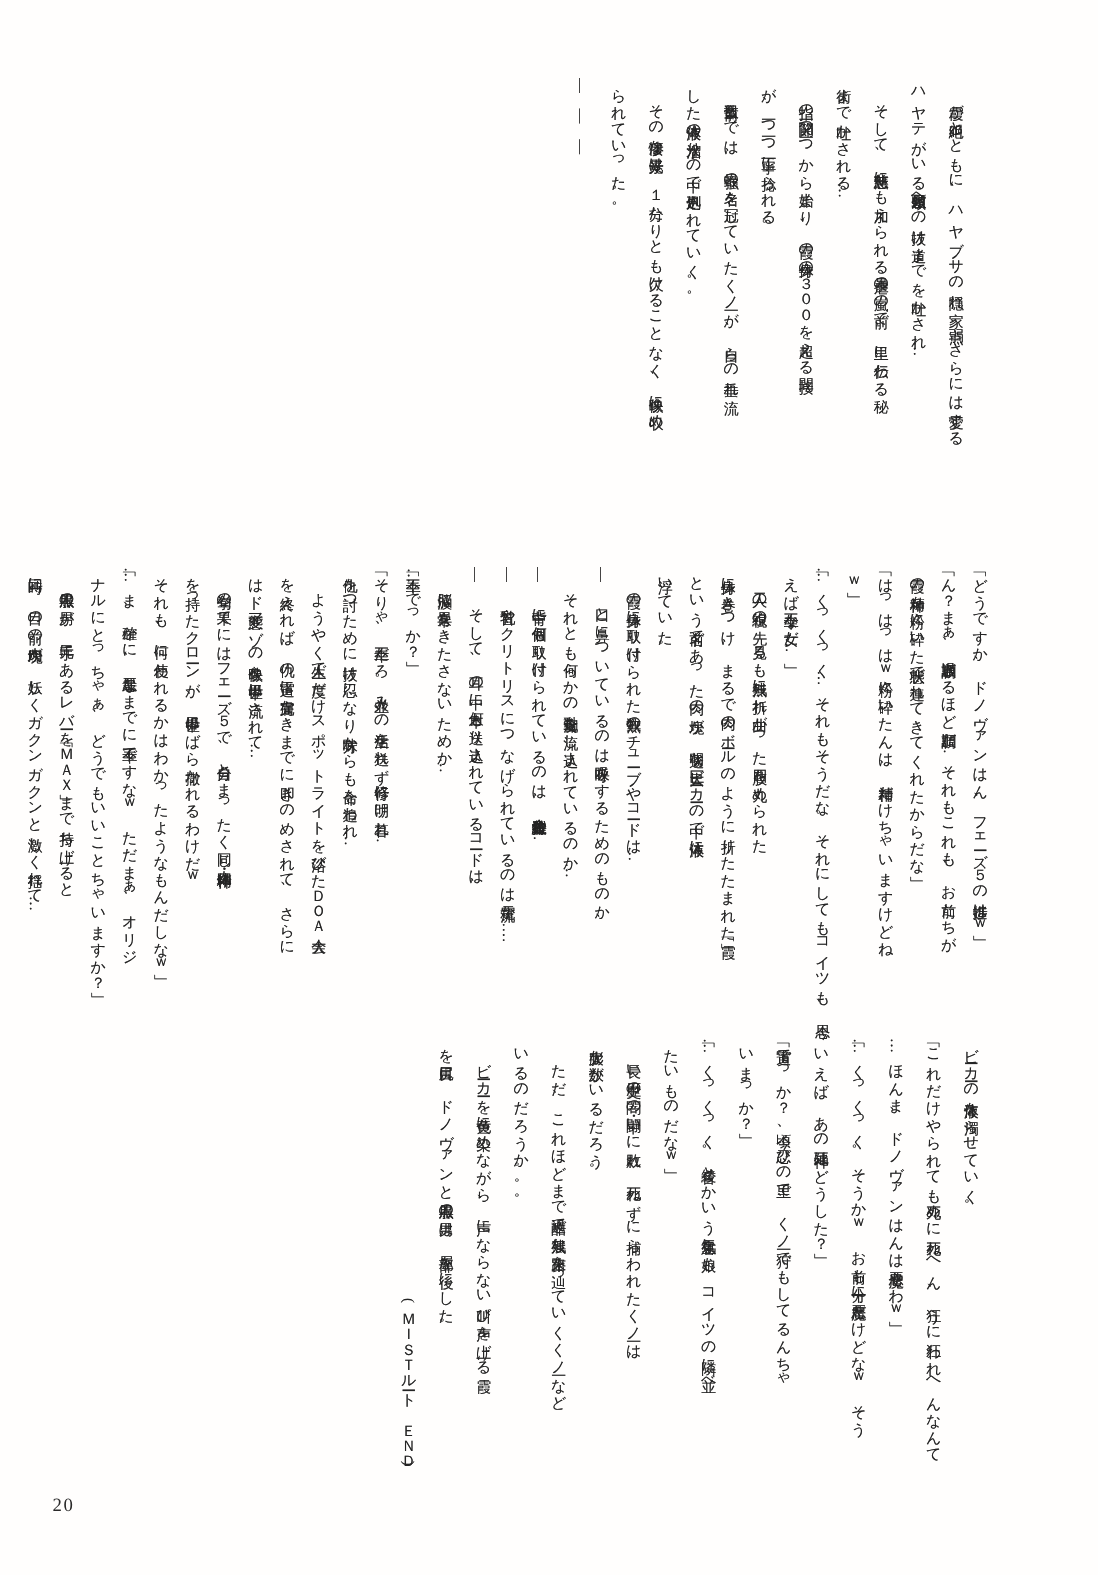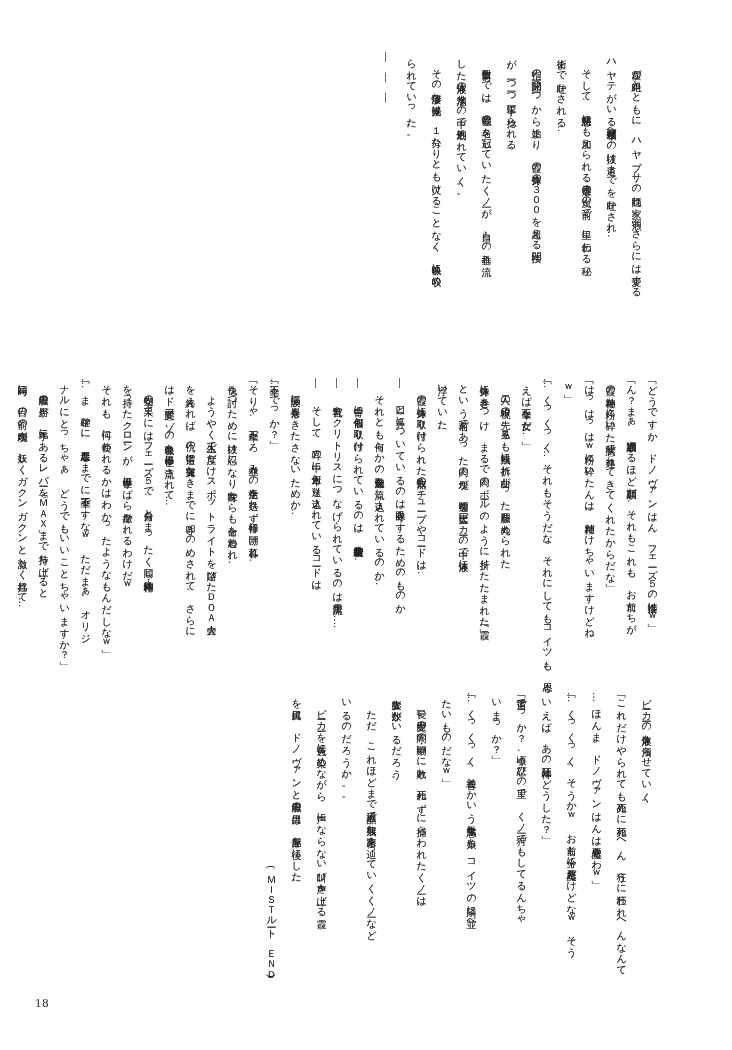--- a/index.html
+++ b/index.html
@@ -45,14 +45,14 @@
 </head>
 <body>
 
 <div class="page">
   <div class="band" id="band-top"><p>　霞が絶叫とともに、ハヤブサの隠れ家、弱点、さらには愛する</p><p>ハヤテがいる頭領屋敷への抜け道までを吐かされ…</p><p>　そして、無慈悲にも加えられる暴虐の嵐の前で、里に伝わる秘</p><p>術まで吐かされる…</p><p>　指の関節一つ一つから始まり、霞の身体の３００を超える間接</p><p>が、一つ一つ丁寧に捻られる。</p><p>　数日前までは、最強の名を冠していたくノ一が、自らの垂れ流</p><p>した体液の水溜りの中で処刑されていく。。</p><p>　その凄惨な光景は、１分たりとも欠けることなく、映像に収め</p><p>られていった。。</p><p>―　―　―</p></div>
 
   <div class="band" id="band-middle"><p>「どうですか、ドノヴァンはん、フェーズ５の進捗はｗ」</p><p>「ん？まぁ、順調過ぎるほど順調だ…それもこれも、お前たちが</p><p>霞の精神を粉々に砕いた状態で連れてきてくれたからだな」</p><p>「はっはっはｗ粉々に砕いたんは、精神だけちゃいますけどね</p><p>ｗ」</p><p>「…くっくっく…それもそうだな。それにしてもコイツも、今思</p><p>えば不幸な女だ…」</p><p>　二人の視線の先、見るも無残に折れ曲がった四肢を丸められた</p><p>身体に巻きつけ、まるで肉のボールのように折りたたまれた「霞」</p><p>という名前であった肉の塊が、透明な巨大ビーカーの中で液体に</p><p>浮いていた。</p><p>　霞の身体に取り付けられた無数のチューブやコードは…</p><p>―　口と鼻についているのは呼吸をするためのものか、</p><p>　それとも何らかの流動食を流し込まれているのか…</p><p>―　背中に何個も取り付けられているのは、生命維持装置か…</p><p>―　乳首やクリトリスにつなげられているのは電流か……</p><p>―　そして、耳の中に何本も送り込まれているコードは、</p><p>　脳波に異常をきたさないためか…</p><p>「不幸…でっか？」</p><p>「そりゃ、不幸だろ。人並みの生活を送れず修行に明け暮れ…</p><p>仇を討つために抜け忍になり味方からも命を追われ…</p><p>　ようやく人生で一度だけスポットライトを浴びたＤＯＡ大会</p><p>を終えれば、仇の雷道に完膚なきまでに叩きのめされて、さらに</p><p>はド変態マゾの映像を世界中に流されて…</p><p>　挙句の果てにはフェーズ５で、自分とまったく同じ肉体・精神</p><p>を持ったクローンが、世界中にばら撒かれるわけだｗ</p><p>それも、何に使われるかはわかったようなもんだしなｗ」</p><p>「…ま、確かに、最悪なまでに不幸ですなｗ　ただまぁ、オリジ</p><p>ナルにとっちゃぁ、どうでもいいことちゃいますか？」</p><p>　黒服の男が、手元にあるレバーを「ＭＡＸ」まで持ち上げると</p><p>同時に、目の前の肉塊が、妖しくガクンガクンと激しく揺れて…</p></div>
 
   <div class="band" id="band-bottom"><p>ビーカーの液体を濁らせていく。</p><p>「これだけやられても死ぬに死ねへん、狂うに狂われへんなんて</p><p>…ほんま、ドノヴァンはんは悪魔やわｗ」</p><p>「…くっくっく。そうかｗ　お前も十分に悪魔だけどなｗ　そう</p><p>いえば、あの死神はどうした？」</p><p>「雷道でっか？　今頃、忍びの里で、くノ一狩でもしてるんちゃ</p><p>いまっか？」</p><p>「…くっくっく。綾音とかいう生意気な娘も、コイツの隣に並べ</p><p>たいものだなｗ」</p><p>　長い歴史の闇の中・闘いに敗れ、死ねずに捕らわれたくノ一は、</p><p>膨大な数がいるだろう。</p><p>　ただ、これほどまで過酷で無残な末路を辿っていくくノ一など</p><p>いるのだろうか。。。</p><p>　ビーカーを黄色に染めながら、声にならない叫び声を上げる霞</p><p>を尻目に、ドノヴァンと黒服の男は、部屋を後にした。</p><p>　　　　　　　　　　　　　　　　　(ＭＩＳＴルート　ＥＮＤ)</p></div>
 
-  <div class="page-number">18</div>
+  <div class="page-number">20</div>
 </div>
 
 </body></html>

